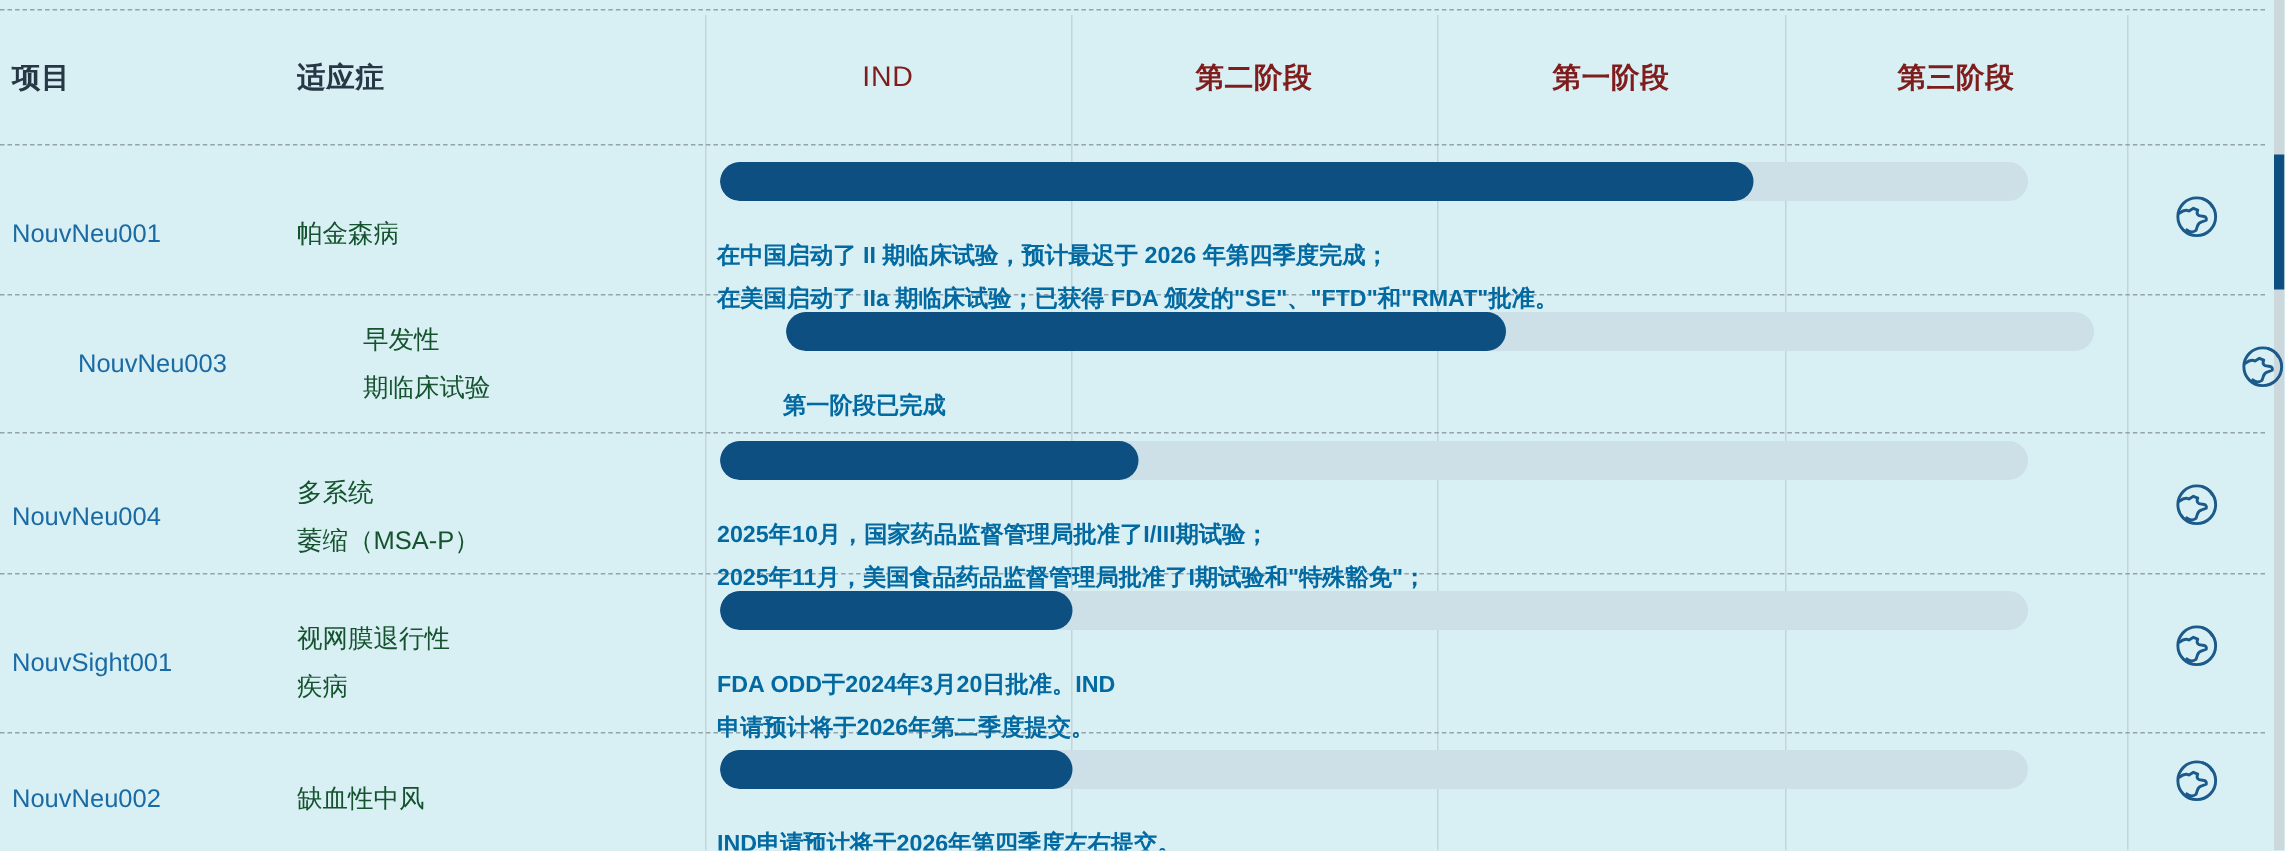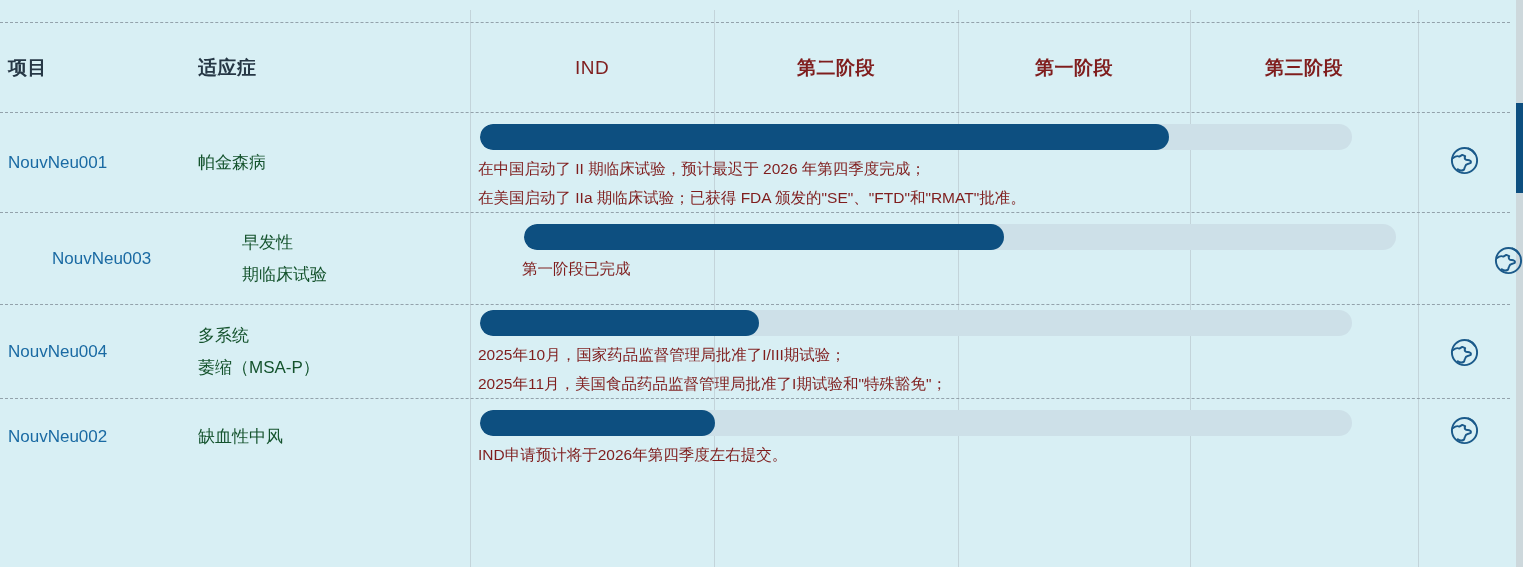--- a/index.html
+++ b/index.html
@@ -6,21 +6,21 @@
   html, body { width: 1523px; height: 567px; }
   body {
     font-family: "Liberation Sans", "DejaVu Sans", sans-serif;
     background: #d8eff4;
     overflow: hidden;
     position: relative;
   }
   .page { position: relative; width: 1523px; height: 567px; background: #d8eff4; }
 
   .table-wrap {
-    position: absolute; left: 0; top: 22px; width: 1510px;
+    position: absolute; left: 0; top: 6px; width: 1510px;
     border-top: 1px dashed #93a2ab;
   }
 
   
   .vline {
     position: absolute; top: 10px; bottom: 0; width: 1px;
     background: #c3d4da; z-index: 0;
   }
 
   .row {
@@ -66,23 +66,24 @@
     font-size: 17px; color: #14532d; line-height: 32px;
     white-space: pre-line;
   }
   .cell.pipeline { padding-top: 11px; }
   .track {
     margin-left: 10px; width: 872px; height: 26px;
     background: #cde0e8; border-radius: 13px; overflow: hidden;
   }
   .fill { height: 100%; background: #0d4f80; border-radius: 13px; }
   .notes {
-    margin-top: 4px; padding-left: 8px;
-    font-size: 15.5px; color: #7f1d1d; line-height: 29px;
+    margin-top: 22px; padding-left: 8px;
+    font-size: 15.5px; color: #0369a1; line-height: 29px;
     white-space: pre-line;
+    font-weight: bold;
   }
   .cell.status { display: flex; justify-content: center; align-items: flex-start; padding-top: 32px; }
   .r5 .cell.status { padding-top: 16px; }
   .globe { width: 31px; height: 31px; cursor: pointer; }
 
   
   .scrollbar-track {
     position: absolute; right: 0; top: 0; width: 7px; height: 567px;
     background: #cdd8dc;
   }
@@ -178,20 +179,39 @@
       </div>
       <div class="cell status">
         <svg class="globe" viewBox="0 0 32 32" fill="none" stroke="#1b5a8a" stroke-width="2" stroke-linecap="round" stroke-linejoin="round">
           <circle cx="16" cy="16" r="13"></circle>
           <path d="M20 3.6 q4.5 1.6 6.6 5.4"></path>
           <path d="M4.2 13.5 q3.5 -3 6.5 -1.5 l3 -1.8 3 1.2 q-1.2 2.6 0.8 3.8 l3.6 0.6 q2 0.6 1.4 2.6 l-2.6 1 q-2.8 0.6 -3.4 3 l-1 3 q-3.2 2.2 -6.4 -0.4"></path>
         </svg>
       </div>
     </div>
 
+    <div class="row r4">
+      <div class="cell project">NouvSight001</div>
+      <div class="cell indication">视网膜退行性
+疾病</div>
+      <div class="cell pipeline">
+        <div class="track">
+          <div class="fill" style="width: 27%;"></div>
+        </div>
+        <div class="notes">FDA ODD于2024年3月20日批准。IND
+申请预计将于2026年第二季度提交。</div>
+      </div>
+      <div class="cell status">
+        <svg class="globe" viewBox="0 0 32 32" fill="none" stroke="#1b5a8a" stroke-width="2" stroke-linecap="round" stroke-linejoin="round">
+          <circle cx="16" cy="16" r="13"></circle>
+          <path d="M20 3.6 q4.5 1.6 6.6 5.4"></path>
+          <path d="M4.2 13.5 q3.5 -3 6.5 -1.5 l3 -1.8 3 1.2 q-1.2 2.6 0.8 3.8 l3.6 0.6 q2 0.6 1.4 2.6 l-2.6 1 q-2.8 0.6 -3.4 3 l-1 3 q-3.2 2.2 -6.4 -0.4"></path>
+        </svg>
+      </div>
+    </div>
 
     <div class="row r5 last">
       <div class="cell project">NouvNeu002</div>
       <div class="cell indication">缺血性中风</div>
       <div class="cell pipeline">
         <div class="track">
           <div class="fill" style="width: 27%;"></div>
         </div>
         <div class="notes">IND申请预计将于2026年第四季度左右提交。</div>
       </div>

